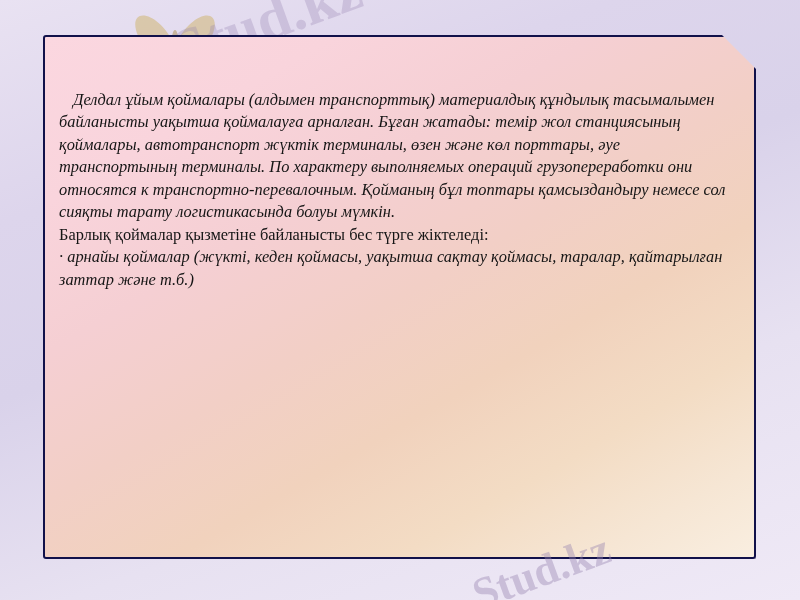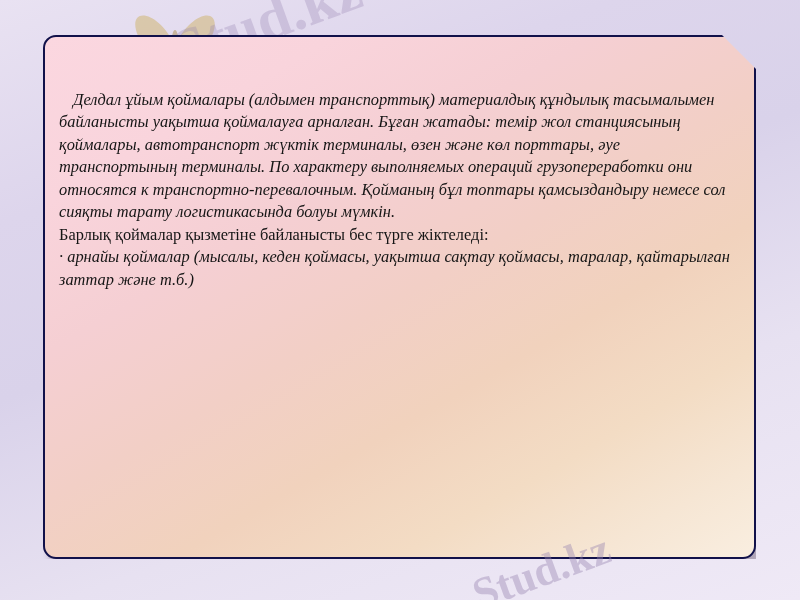--- a/index.html
+++ b/index.html
@@ -50,21 +50,21 @@
 
   
   #content-box {
     position: absolute;
     left: 43px;
     top: 35px;
     width: 713px;
     height: 524px;
     background: linear-gradient(150deg, #fbd7e0 0%, #f9d4dc 18%, #f5cfd3 34%, #f2cfc6 50%, #f1d2bd 64%, #f3dcc4 78%, #f6e6d4 90%, #f9eee0 100%);
     border: 2px solid #11114a;
-    border-radius: 13px;
+    border-radius: 3px;
     box-shadow: 6px 7px 6px rgba(60,40,70,0.35);
     clip-path: polygon(0 0, calc(100% - 34px) 0, 100% 34px, 100% 100%, 0 100%);
     box-sizing: border-box;
   }
   #corner-fold {
     position: absolute;
     right: 0;
     top: 0;
     width: 36px;
     height: 36px;
@@ -110,18 +110,18 @@
 
   <div id="content-box">
     <svg id="corner-fold" viewBox="0 0 36 36">
       <path d="M0 0 L36 36 L0 36 Z" fill="none"></path>
       <path d="M36 36 L0 0 L36 0 Z" fill="rgba(0,0,0,0)"></path>
     </svg>
 
     <div id="text-block">
       <p class="first"><span class="ital">Делдал ұйым қоймалары (алдымен транспорттық) материалдық құндылық тасымалымен байланысты уақытша қоймалауға арналған. Бұған жатады: темір жол станциясының қоймалары, автотранспорт жүктік терминалы, өзен және көл порттары, әуе транспортының терминалы. По характеру выполняемых операций грузопереработки они относятся к транспортно-перевалочным. Қойманың бұл топтары қамсыздандыру немесе сол сияқты тарату логистикасында болуы мүмкін.</span></p>
       <p>Барлық қоймалар қызметіне байланысты бес түрге жіктеледі:</p>
-      <p class="ital">· арнайы қоймалар (мысалы, кеден қоймасы, уақытша сақтау қоймасы, таралар, қайтарылған заттар және т.б.)</p>
+      <p class="ital">· арнайы қоймалар (жүкті, кеден қоймасы, уақытша сақтау қоймасы, таралар, қайтарылған заттар және т.б.)</p>
     </div>
   </div>
 
   <div class="wm wm-6">Stud.kz</div>
 </div>
 
 </body></html>

